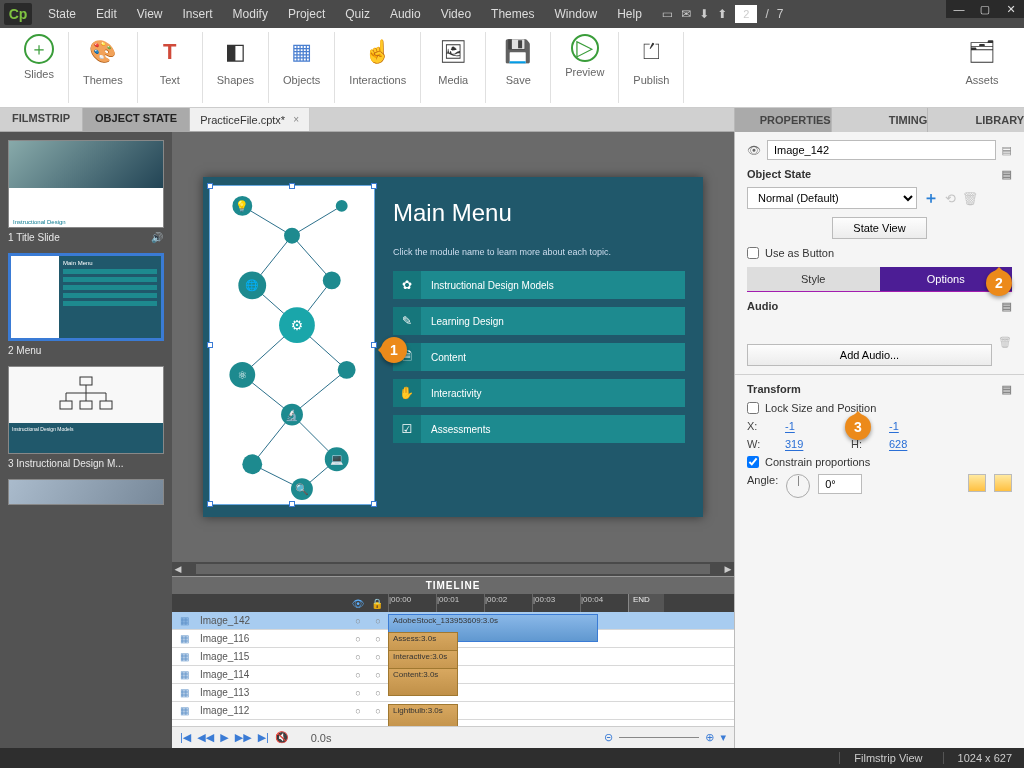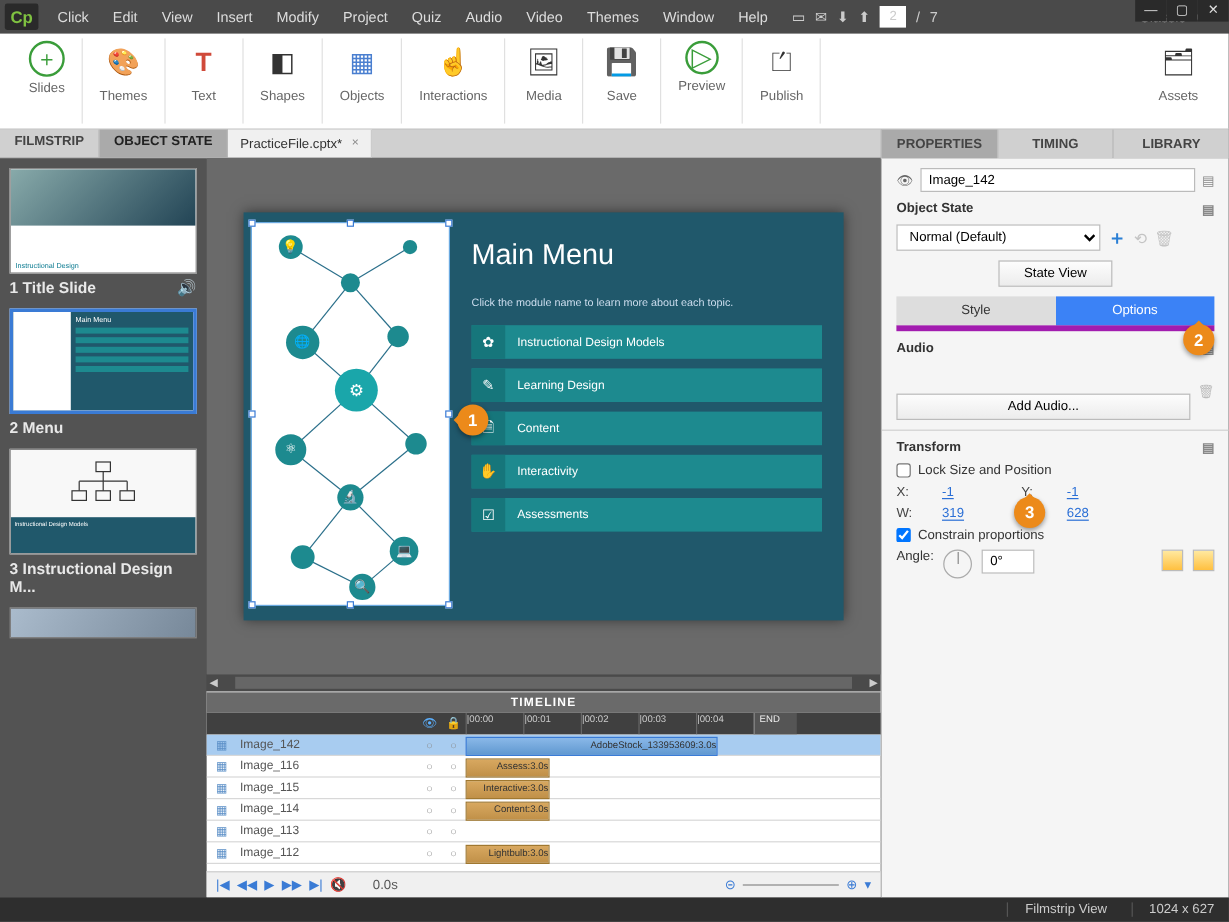--- a/index.html
+++ b/index.html
@@ -26,30 +26,30 @@
 
 
 .tabstrip { background: #d0d0d0; height: 24px; display: flex; align-items: stretch; border-bottom: 1px solid #aaa; }
 .tabstrip .ptab { padding: 4px 12px; font-size: 11px; font-weight: bold; color: #444; background: #d0d0d0; border-right: 1px solid #b8b8b8; cursor: pointer; }
 .tabstrip .ptab.active { background: #aaa; color: #222; }
 .doc-tab { background: #f0f0f0; padding: 4px 10px; font-size: 11px; display: flex; align-items: center; gap: 8px; border-right: 1px solid #ccc; }
 .doc-tab .x { color: #888; cursor: pointer; font-size: 10px; }
 
 
 .right-tabs { display: flex; height: 24px; }
-.right-tabs .rtab { flex: 1; text-align: center; font-size: 11px; line-height: 24px; background: #d0d0d0; border-left: 1px solid #b8b8b8; cursor: pointer; font-weight: bold; color: #444; }
+.right-tabs .rtab { flex: 1; text-align: right; font-size: 11px; line-height: 24px; background: #d0d0d0; border-left: 1px solid #b8b8b8; cursor: pointer; font-weight: bold; color: #444; }
 .right-tabs .rtab.active { background: #aaa; }
 
 
 .workspace { display: flex; height: calc(100% - 28px - 80px - 24px - 20px); }
 .filmstrip { width: 172px; background: #535353; overflow-y: auto; padding: 8px; }
 .slide-th { margin-bottom: 10px; }
 .slide-th .thumb { width: 100%; height: 88px; border: 1px solid #888; background: #fff; position: relative; overflow: hidden; }
 .slide-th.selected .thumb { border: 3px solid #3a7bd5; }
-.slide-th .cap { color: #e8e8e8; font-size: 13px; margin-top: 4px; display: flex; justify-content: space-between; align-items: center; font-weight: bold; }
+.slide-th .cap { color: #e8e8e8; font-size: 10px; margin-top: 4px; display: flex; justify-content: space-between; align-items: center; }
 
 .center { flex: 1; background: #535353; display: flex; flex-direction: column; overflow: hidden; }
 .canvas-wrap { flex: 1; display: flex; align-items: center; justify-content: center; padding: 10px 20px; overflow: hidden; background:#6a6a6a; position:relative; }
 .canvas { width: 500px; height: 340px; background: #20586b; position: relative; box-shadow: 0 0 10px rgba(0,0,0,.5); }
 .selected-obj { position: absolute; left: 6px; top: 8px; width: 166px; height: 320px; border: 1px solid #6aa9e0; background: #fff; }
 .sel-handle { position: absolute; width: 6px; height: 6px; background: #fff; border: 1px solid #3a7bd5; }
 .network-svg { width: 100%; height: 100%; }
 .slide-content { position: absolute; left: 190px; top: 22px; right: 18px; color: #fff; }
 .slide-title { font-size: 24px; font-weight: 300; }
 .slide-sub { font-size: 9px; margin-top: 20px; color: #cde; }
@@ -70,40 +70,40 @@
 .tl-header { background: #6a6a6a; color: #fff; text-align: center; font-size: 10px; font-weight: bold; padding: 3px; letter-spacing: 1px; }
 .tl-ruler { height: 18px; background: #404040; color: #ccc; font-size: 8px; display: flex; position: relative; padding-left: 216px; overflow: hidden; }
 .tl-ruler .iconcol { position: absolute; left: 176px; width: 40px; display: flex; align-items: center; justify-content: space-around; height: 100%; font-size: 10px; color: #5bb0ff; }
 .tl-ruler .rseg { width: 48px; height: 100%; border-left: 1px solid #666; position: relative; line-height: 10px; padding-top: 1px; }
 .tl-rows { flex: 1; overflow: hidden; }
 .tl-row { height: 18px; display: flex; align-items: center; border-bottom: 1px solid #d8d8d8; font-size: 10px; }
 .tl-row.sel { background: #a8ccf0; }
 .tl-row .objlabel { width: 176px; padding-left: 28px; position: relative; color: #555; }
 .tl-row .objlabel::before { content: '▦'; position: absolute; left: 8px; color: #5b8fc7; }
 .tl-row .viscol { width: 40px; display: flex; justify-content: space-around; color: #888; font-size: 9px; }
-.tl-row .bar { height: 16px; background: linear-gradient(#d8a860,#c09048); border: 1px solid #a07830; font-size: 8px; color: #333; padding-left: 4px; line-height: 12px; overflow: hidden; white-space: nowrap; text-align: right; }
+.tl-row .bar { height: 28px; background: linear-gradient(#d8a860,#c09048); border: 1px solid #a07830; font-size: 8px; color: #333; padding-left: 4px; line-height: 12px; overflow: hidden; white-space: nowrap; }
 .tl-row.sel .bar { background: linear-gradient(#8ab8e8,#6098d0); border-color: #3a7bd5; }
 .tl-row .barwrap { flex: 1; position: relative; height: 14px; }
 .tl-row .bar.short { width: 70px; }
 .tl-row .bar.long { width: 210px; }
 .tl-controls { height: 22px; background: #f0f0f0; border-top: 1px solid #ccc; display: flex; align-items: center; padding: 0 8px; gap: 6px; font-size: 11px; color: #3a7bd5; }
 .tl-controls .spacer { flex: 1; }
 
 
 .props { width: 290px; background: #f5f5f5; font-size: 11px; overflow-y: auto; border-left: 1px solid #bbb; display:flex; flex-direction:column; }
 .props-inner { padding: 8px 12px; position:relative; }
 .props-row { display: flex; align-items: center; margin-bottom: 8px; gap: 6px; }
 .props input[type=text] { border: 1px solid #bbb; padding: 3px 6px; font-size: 11px; }
 .props select { border: 1px solid #bbb; padding: 3px 6px; font-size: 11px; width: 170px; background: #fff; }
 .section-h { font-weight: bold; color: #333; margin: 8px 0 6px; display: flex; justify-content: space-between; }
 .section-h .menu-icon { color: #888; font-size: 11px; }
 .btn { background: linear-gradient(#fdfdfd,#ececec); border: 1px solid #bbb; padding: 4px 20px; cursor: pointer; font-size: 11px; }
-.style-tabs { display: flex; border-bottom: 5px solid #a21caf; margin: 8px 0; }
+.style-tabs { display: flex; border-bottom: 1px solid #a21caf; margin: 8px 0; }
 .style-tabs div { flex: 1; text-align: center; padding: 6px; font-size: 11px; cursor: pointer; background:#ddd; }
-.style-tabs div.active { background: #3b82f6; color: #fff; }
+.style-tabs div.active { background: #4c1d95; color: #fff; }
 .chk { display: flex; align-items: center; gap: 6px; margin: 4px 0; }
 .chk input { width: 12px; height: 12px; }
 .xform-grid { display: grid; grid-template-columns: 28px 56px 28px 56px; gap: 6px 10px; margin: 6px 0; align-items: center; }
 .xform-grid .lab { color: #444; }
 .xform-grid .val { color: #2a6fd6; cursor: pointer; text-decoration: underline; text-underline-offset: 2px; }
 .angle-row { display: flex; align-items: flex-start; gap: 8px; margin-top: 6px; }
 .angle-circle { width: 24px; height: 24px; border: 1px solid #aaa; border-radius: 50%; position: relative; }
 .angle-circle::after { content: ''; position: absolute; width: 1px; height: 10px; background: #888; left: 11px; top: 1px; }
 .flip-btn { width: 18px; height: 18px; border: 1px solid #bbb; background: linear-gradient(#ffe9a0,#ffc040); display: inline-block; }
 hr.sep { border: none; border-top: 1px solid #d0d0d0; margin: 8px -12px; }
@@ -135,21 +135,21 @@
 <body>
 
 <div class="winctrls">
   <div>—</div>
   <div>▢</div>
   <div>✕</div>
 </div>
 
 <div class="menubar">
   <div class="logo">Cp</div>
-  <div class="mitem">Click</div>
+  <div class="mitem">State</div>
   <div class="mitem">Edit</div>
   <div class="mitem">View</div>
   <div class="mitem">Insert</div>
   <div class="mitem">Modify</div>
   <div class="mitem">Project</div>
   <div class="mitem">Quiz</div>
   <div class="mitem">Audio</div>
   <div class="mitem">Video</div>
   <div class="mitem">Themes</div>
   <div class="mitem">Window</div>
@@ -482,20 +482,24 @@
         </div>
       <div class="props-row pi-row">
         <select><option>Normal (Default)</option></select>
         <span class="plus">＋</span>
         <span class="ghost">⟲</span>
         <span class="ghost">🗑</span>
       </div>
       <div class="props-row" style="justify-content:center;">
           <button class="btn">State View</button>
         </div>
+      <div class="chk">
+          <input type="checkbox" style="">
+          <span>Use as Button</span>
+        </div>
 
       <div class="callout c2" style="right:12px;top:138px;">2</div>
 
       <div class="style-tabs">
         <div>Style</div>
         <div class="active">Options</div>
       </div>
 
       <div class="section-h">
           <span>Audio</span>

